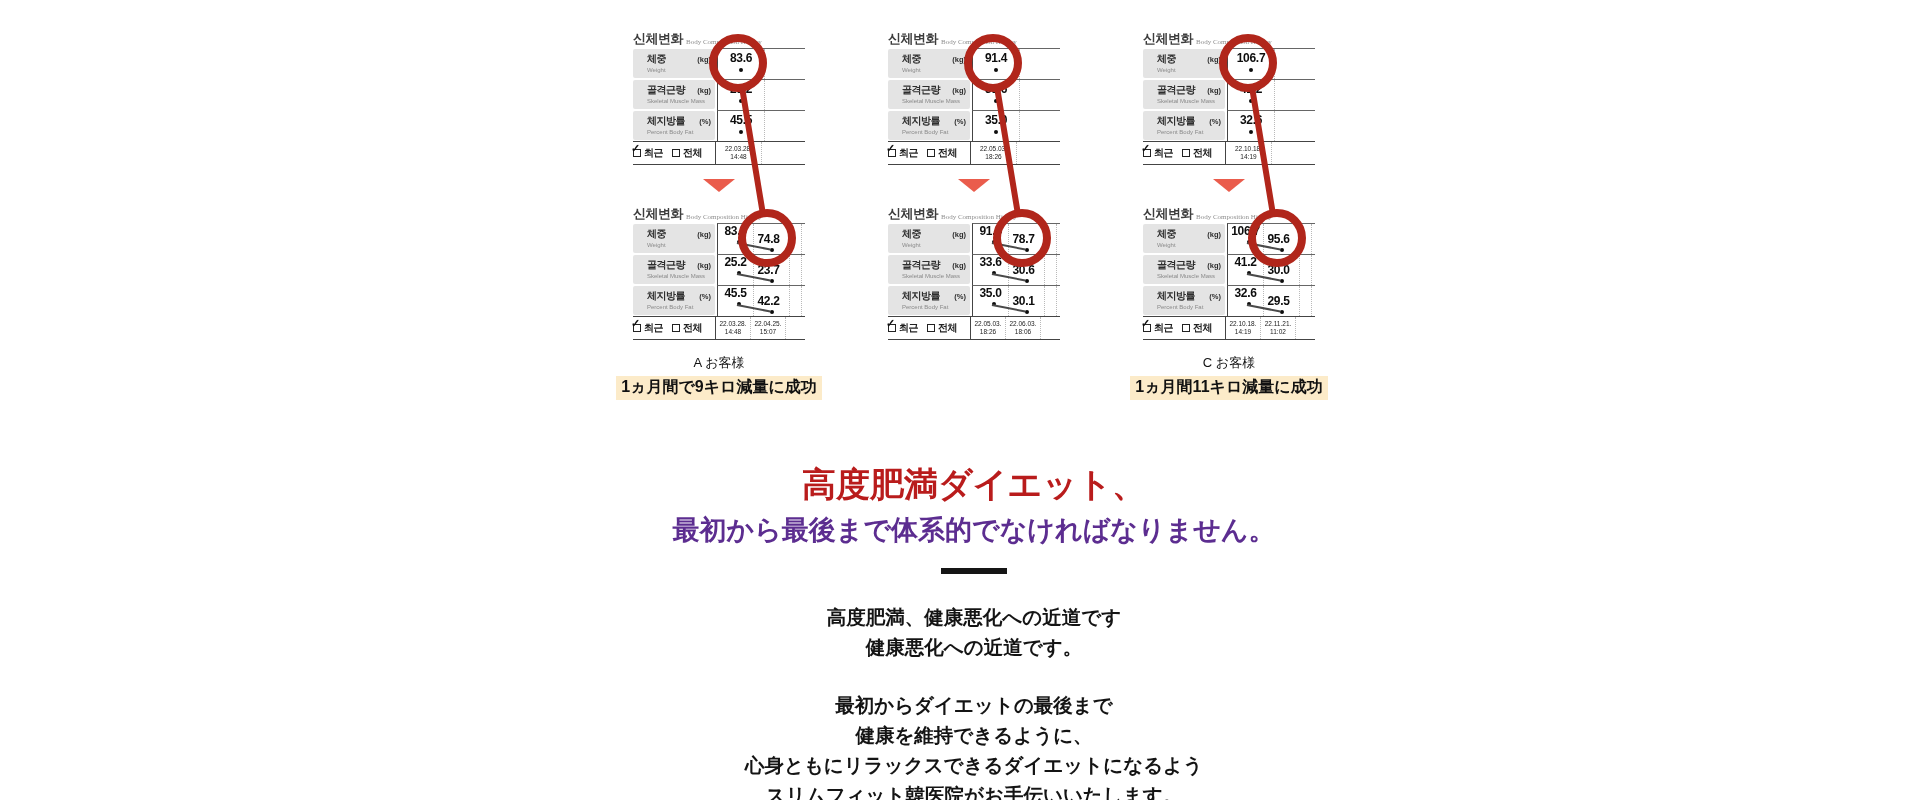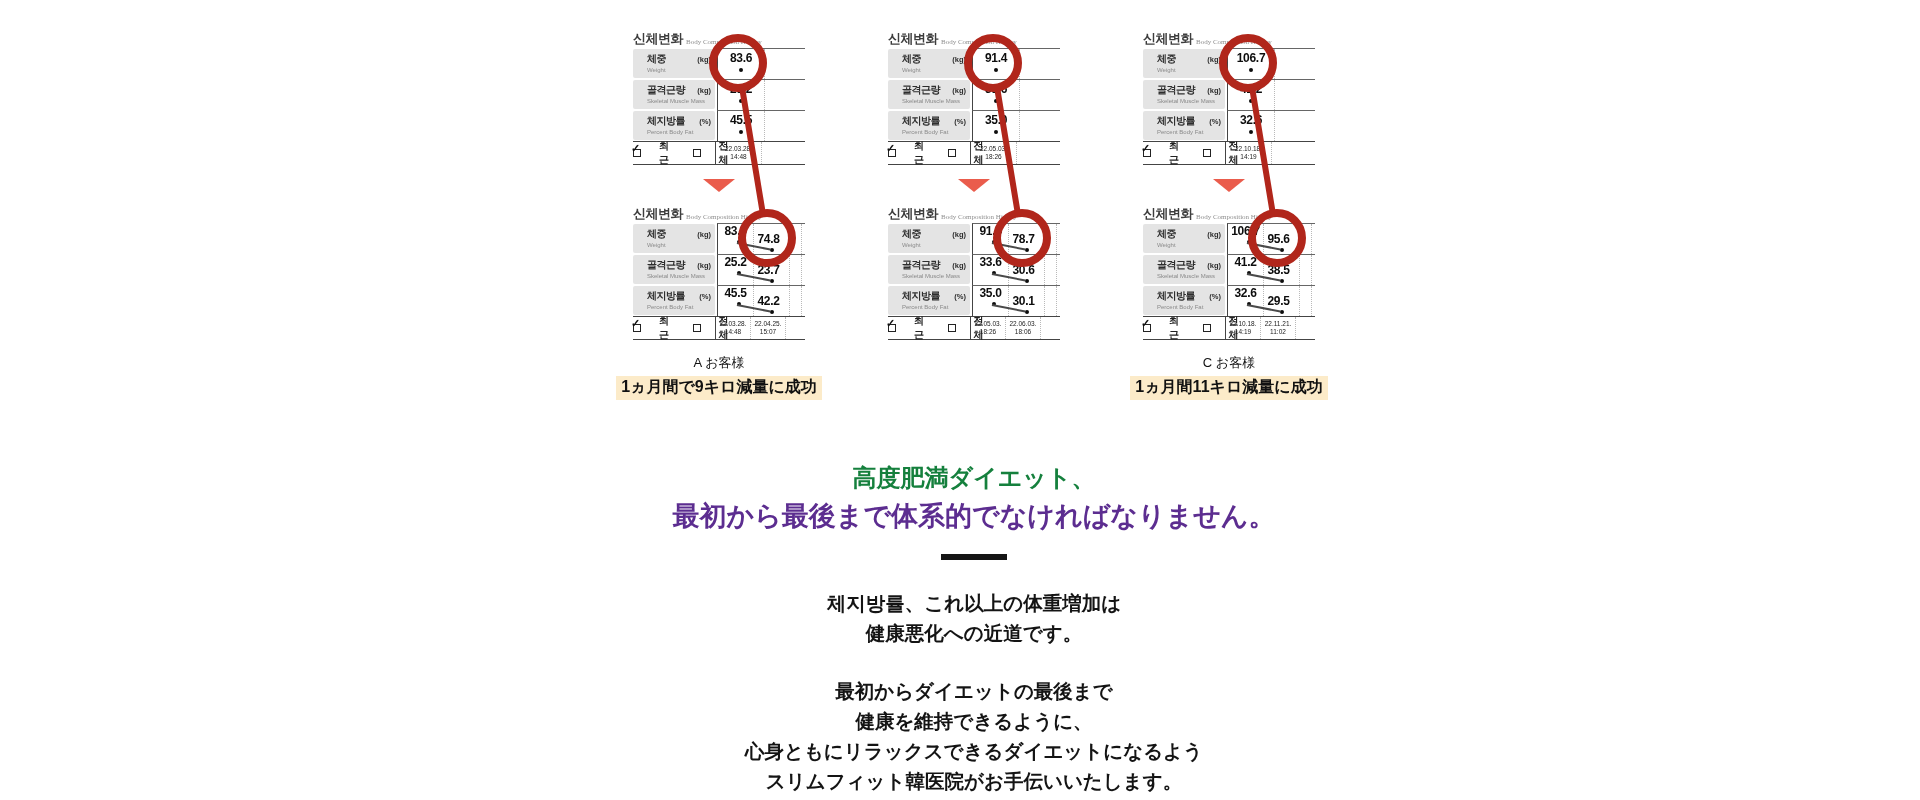--- a/index.html
+++ b/index.html
@@ -35,21 +35,21 @@
   .vc .dot { top:19px; left:50%; transform:translateX(-50%); }
   .c1 .val { position:absolute; top:0; left:0; right:0; }
   .c1 .dot { top:16px; left:50%; margin-left:1px; }
   .c2 .val { position:absolute; top:8px; left:0; right:6px; }
   .c2 .dot { top:24px; left:50%; transform:translateX(-50%); }
   .dot { width:4px; height:4px; background:#0d0d0d; border-radius:50%; position:absolute; }
   .trend { position:absolute; left:19px; top:18px; width:34px; height:1.5px; background:#4a4a4a;
            transform:rotate(11deg); transform-origin:left center; }
 
   .p-foot { display:flex; height:22px; border-top:1.5px solid #444; }
-  .pf-left { width:82px; flex:none; display:flex; align-items:center; gap:18px; }
+  .pf-left { width:82px; flex:none; display:flex; align-items:center; gap:3px; }
   .cb { width:6px; height:6px; border:1px solid #222; display:inline-block; position:relative; flex:none; background:#fff; }
   .cb.checked::after { content:"✓"; position:absolute; left:-3px; top:-8px; font-size:11px; font-weight:700; color:#111; }
   .chk-label { font-size:10px; font-weight:700; color:#222; letter-spacing:-0.5px; }
   .pf-cols { flex:1; display:flex; border-left:1.5px solid #444; }
   .ts { box-sizing:border-box; border-right:1px dotted #b9b9b9; font-size:6.5px; line-height:1.2;
         text-align:center; padding-top:3px; color:#222; display:flex; flex-direction:column; }
   .ts.w46 { width:46px; } .ts.w35 { width:35px; }
 
   .tri-wrap { height:40px; display:flex; align-items:center; justify-content:center; }
   .tri { width:0; height:0; border-left:16px solid transparent; border-right:16px solid transparent;
@@ -60,21 +60,21 @@
   .ann-line { stroke:var(--circle-red); stroke-width:6; stroke-linecap:round; }
 
   .caption { text-align:center; width:240px; margin:14px 0 0 -34px; }
   .cap-title { font-size:13px; color:#111; }
   .cap-hl { display:inline-block; margin-top:4px; padding:1px 5px 2px; background:var(--highlight-bg);
             font-size:16px; font-weight:700; white-space:nowrap; color:#111; }
 
   
   .text-sec { text-align:center; }
   .headline { margin-top:62px; }
-  .hl1 { font-size:24px; font-weight:700; color:#15803d; white-space:nowrap; }
+  .hl1 { font-size:34px; font-weight:700; color:#b91c1c; white-space:nowrap; }
   .hl2 { font-size:27px; font-weight:700; color:var(--purple); margin-top:4px; white-space:nowrap; }
   .divider { width:66px; height:6px; background:#151515; margin:20px auto 0; }
   .para { margin-top:28px; font-size:19.5px; font-weight:700; line-height:30px; color:#141414; }
   .para div { white-space:nowrap; }
 </style>
 </head>
 <body>
 
 <div class="content">
 
@@ -542,21 +542,21 @@
                   <span class="lab-unit">(kg)</span>
                 </div>
               <div class="lab-en">Skeletal Muscle Mass</div>
             </div>
             <div class="gc">
               <div class="c c1">
                   <span class="val">41.2</span>
                   <span class="dot"></span>
                 </div>
               <div class="c c2">
-                  <span class="val">38.5</span>
+                  <span class="val">30.0</span>
                   <span class="dot"></span>
                 </div>
               <span class="trend"></span>
                 <div class="sliver"></div>
             </div>
           </div>
           <div class="p-row">
             <div class="lab">
               <div class="lab-top">
                   <span class="lab-ko">체지방률</span>
@@ -612,21 +612,21 @@
 
   </div>
 
   <div class="text-sec">
     <div class="headline">
       <div class="hl1">高度肥満ダイエット、</div>
       <div class="hl2">最初から最後まで体系的でなければなりません。</div>
     </div>
     <div class="divider"></div>
     <div class="para">
-      <div>체지방률、これ以上の体重増加は</div>
+      <div>高度肥満、健康悪化への近道です</div>
       <div>健康悪化への近道です。</div>
     </div>
     <div class="para">
       <div>最初からダイエットの最後まで</div>
       <div>健康を維持できるように、</div>
       <div>心身ともにリラックスできるダイエットになるよう</div>
       <div>スリムフィット韓医院がお手伝いいたします。</div>
     </div>
   </div>
 

